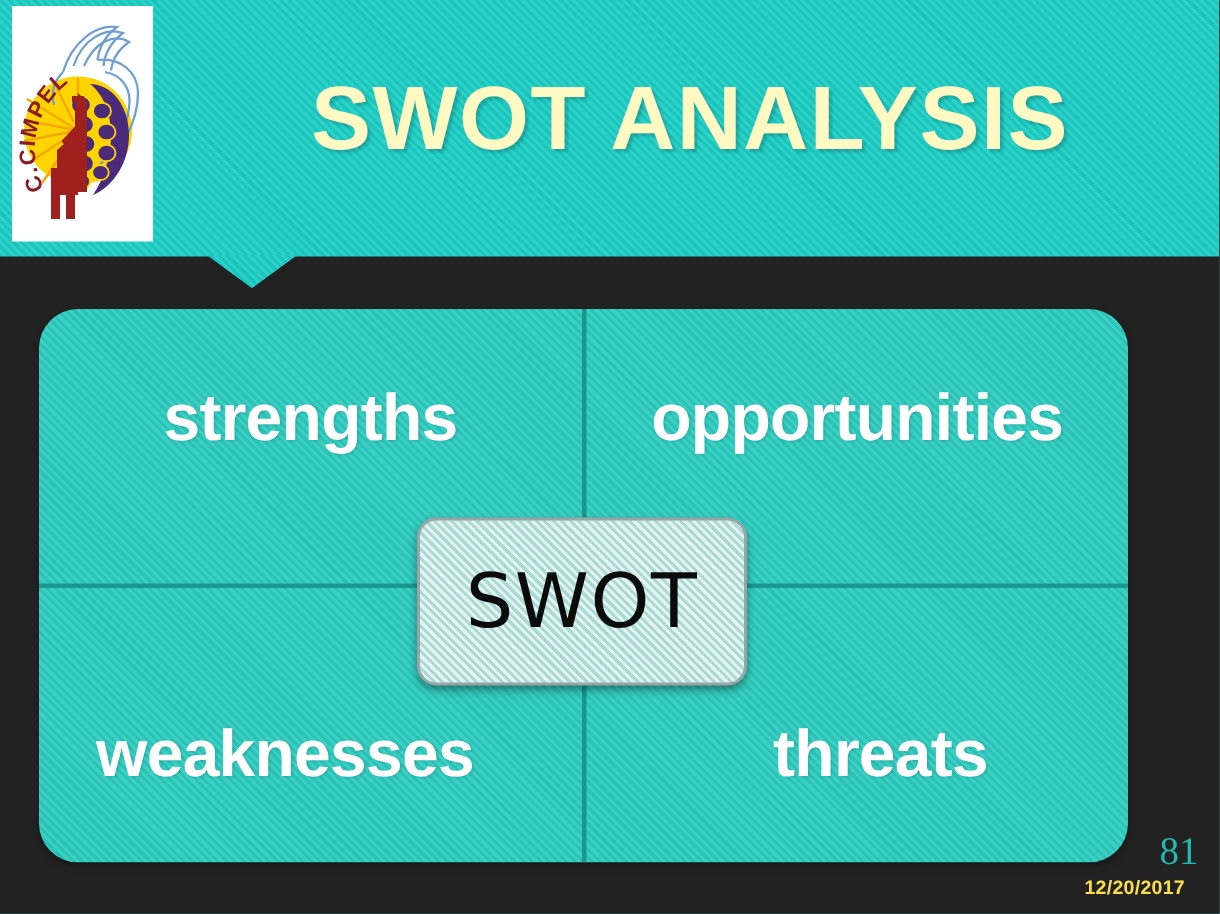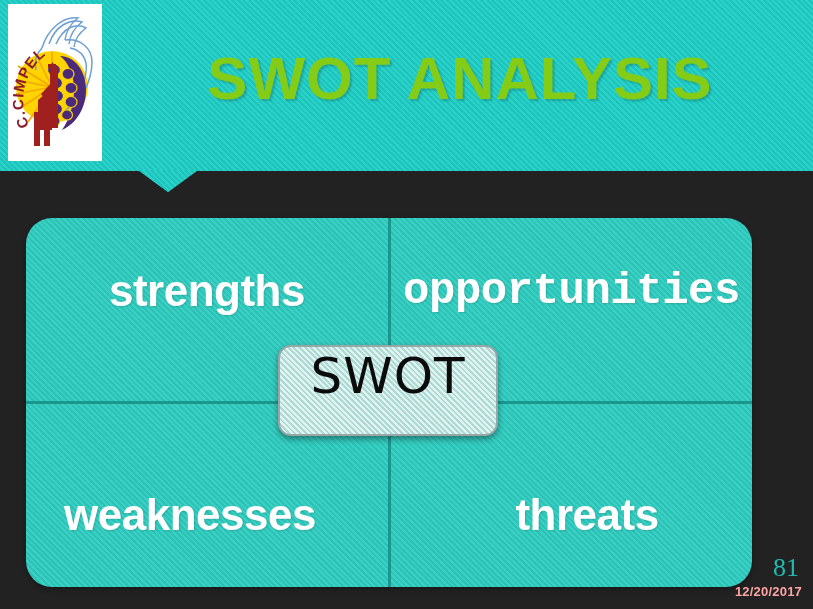--- a/index.html
+++ b/index.html
@@ -31,21 +31,20 @@
 
   .stripes-panel {
     background-color: #2ECDC0;
     background-image: repeating-linear-gradient(
       45deg,
       rgba(0,0,0,0.05) 0px,
       rgba(0,0,0,0.05) 2px,
       rgba(255,255,255,0.06) 2px,
       rgba(255,255,255,0.06) 4px
     );
-    margin-top: 12px;
   }
 
   .stripes-light {
     background-color: #BFE5DF;
     background-image: repeating-linear-gradient(
       45deg,
       rgba(255,255,255,0.55) 0px,
       rgba(255,255,255,0.55) 2px,
       rgba(120,190,185,0.28) 2px,
       rgba(120,190,185,0.28) 4px
@@ -60,21 +59,21 @@
     width: 813px;
     height: 171px;
   }
 
   #header-title {
     position: absolute;
     left: 115px;
     top: 44px;
     width: 690px;
     text-align: center;
-    color: #84cc16;
+    color: #fef9c3;
     font-size: 60px;
     font-weight: bold;
     letter-spacing: 1px;
     line-height: 70px;
     text-shadow: 2px 2px 2px rgba(0,0,0,0.18);
     white-space: nowrap;
   }
 
   
   #header-tail {
@@ -146,36 +145,36 @@
     justify-content: center;
     color: #FFFFFF;
     font-size: 44px;
     font-weight: bold;
     letter-spacing: -0.5px;
     text-shadow: 1px 1px 2px rgba(0,0,0,0.14);
     white-space: nowrap;
   }
 
   #quad-strengths     { left: 0;     top: 28px;  width: 362px; height: 90px; }
-  #quad-opportunities { left: 365px; top: 28px;  width: 361px; height: 90px; font-family: Liberation Mono, monospace; }
+  #quad-opportunities { left: 365px; top: 28px;  width: 361px; height: 90px; }
   #quad-weaknesses    { left: 0;     top: 252px; width: 328px; height: 90px; }
   #quad-threats       { left: 365px; top: 252px; width: 392px; height: 90px; justify-content: center; }
 
   
   #swot-center {
     position: absolute;
     left: 278px;
     top: 345px;
     width: 220px;
-    height: 91px;
+    height: 112px;
     border-radius: 13px;
     border: 2px solid #9AA5A8;
     box-sizing: border-box;
     display: flex;
-    align-items: flex-start;
+    align-items: center;
     justify-content: center;
     box-shadow: 0 3px 6px rgba(0,0,0,0.4);
   }
 
   #swot-center-label {
     color: #0B0B0B;
     font-size: 50px;
     font-weight: normal;
     letter-spacing: 1px;
     font-family: "DejaVu Sans", sans-serif;
@@ -186,23 +185,23 @@
     position: absolute;
     right: 14px;
     top: 553px;
     color: #22B9B0;
     font-size: 26px;
     font-family: "Liberation Serif", serif;
   }
 
   #footer-date {
     position: absolute;
-    right: 11px;
+    right: 23px;
     top: 584px;
-    color: #fca5a5;
+    color: #fde047;
     font-size: 13px;
     font-weight: bold;
     letter-spacing: 0.2px;
   }
 </style>
 </head>
 <body>
 
 <div id="slide">
 

